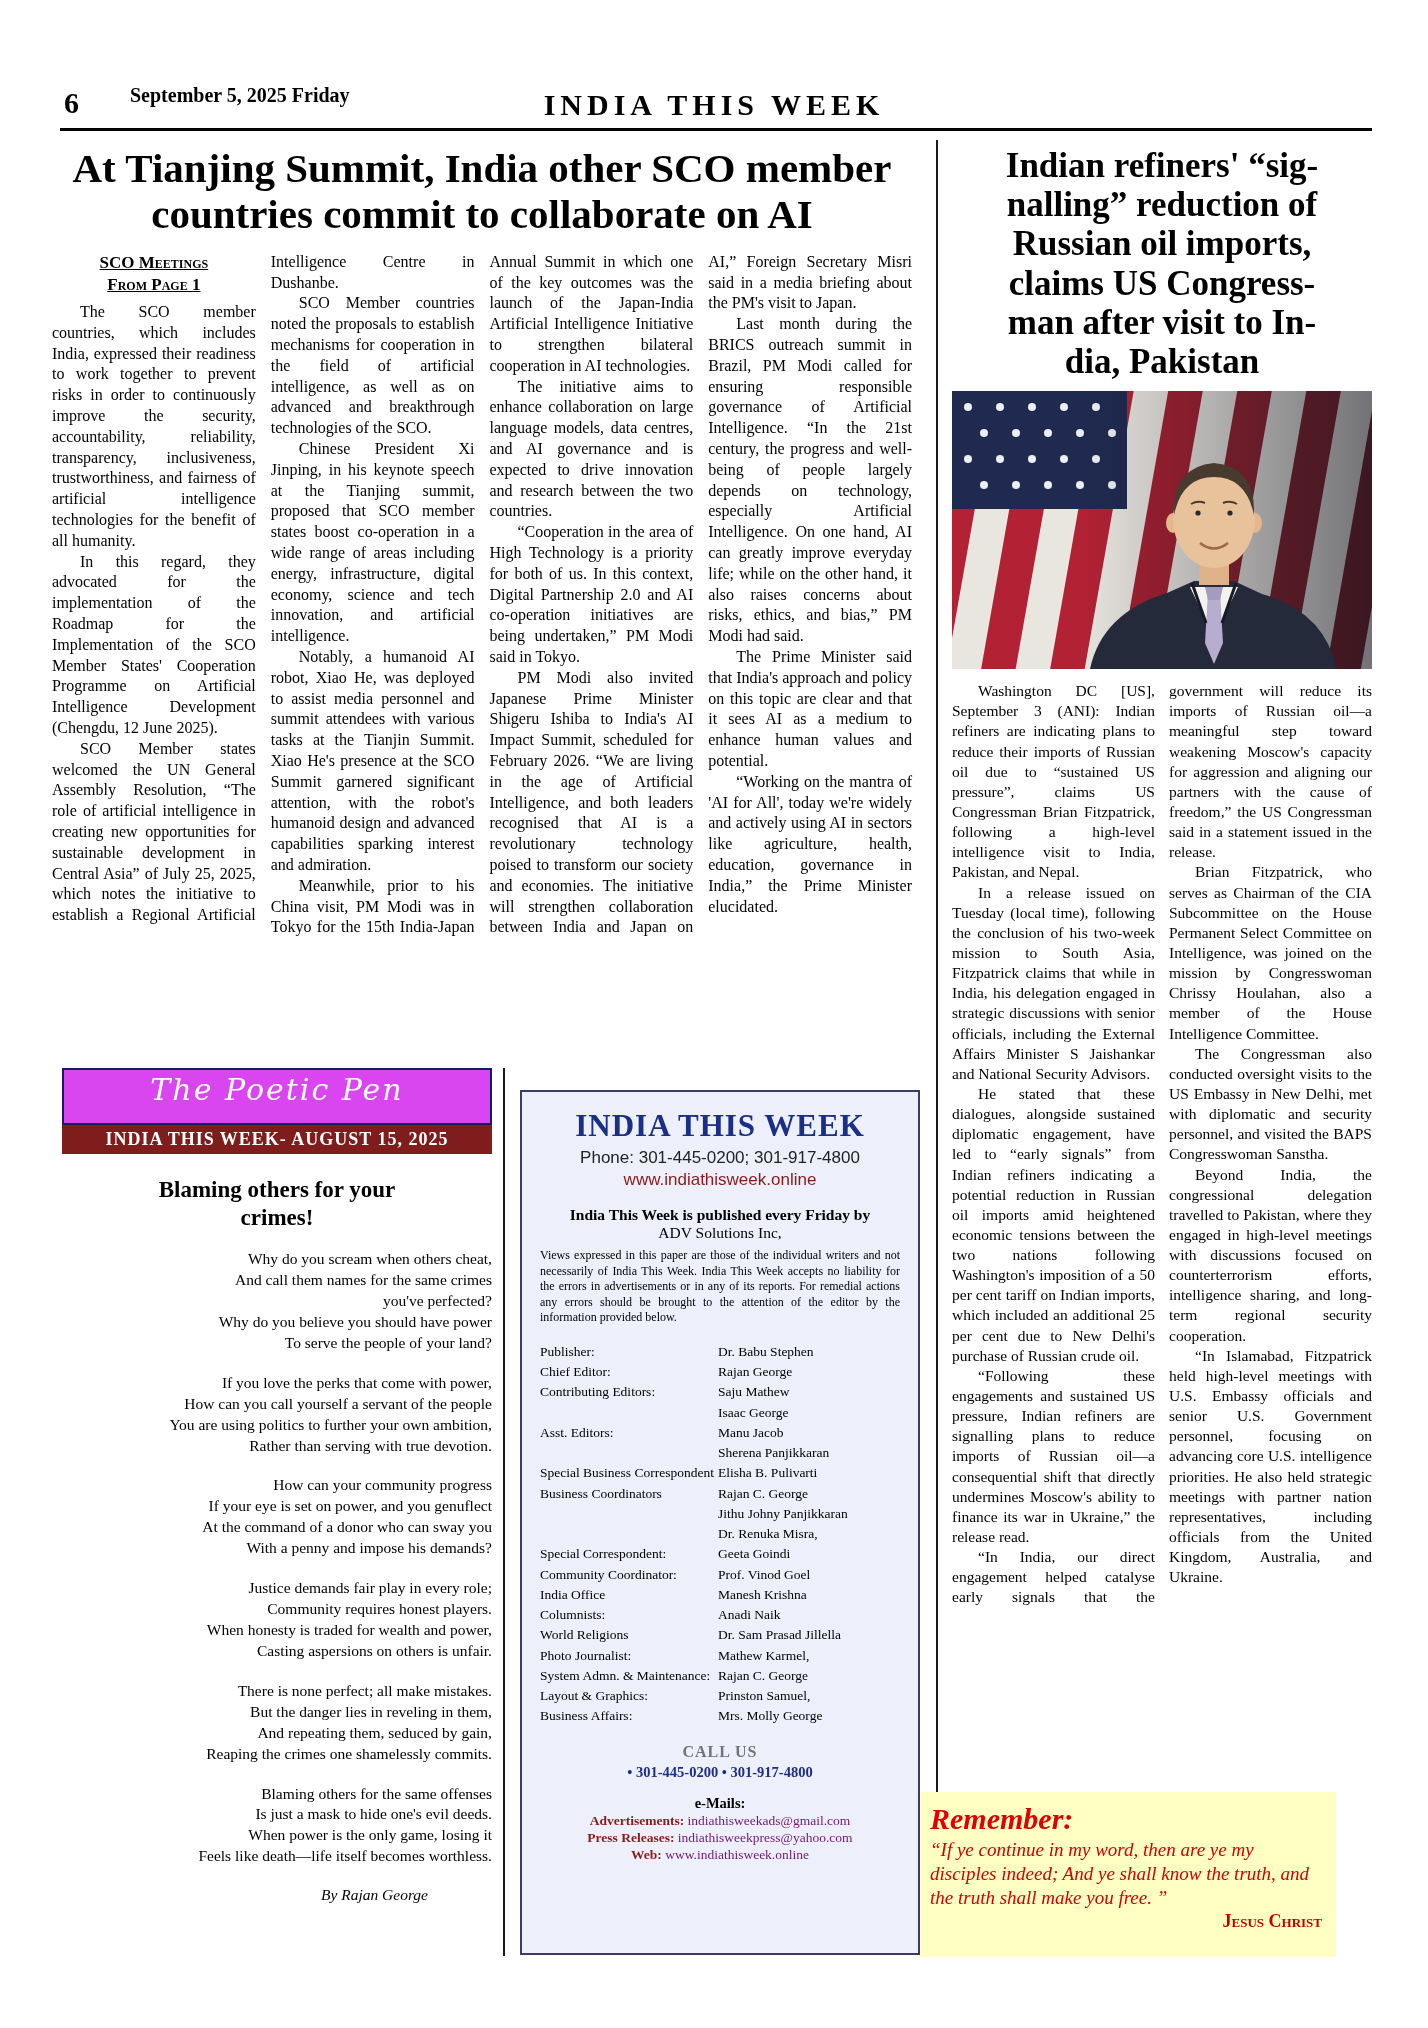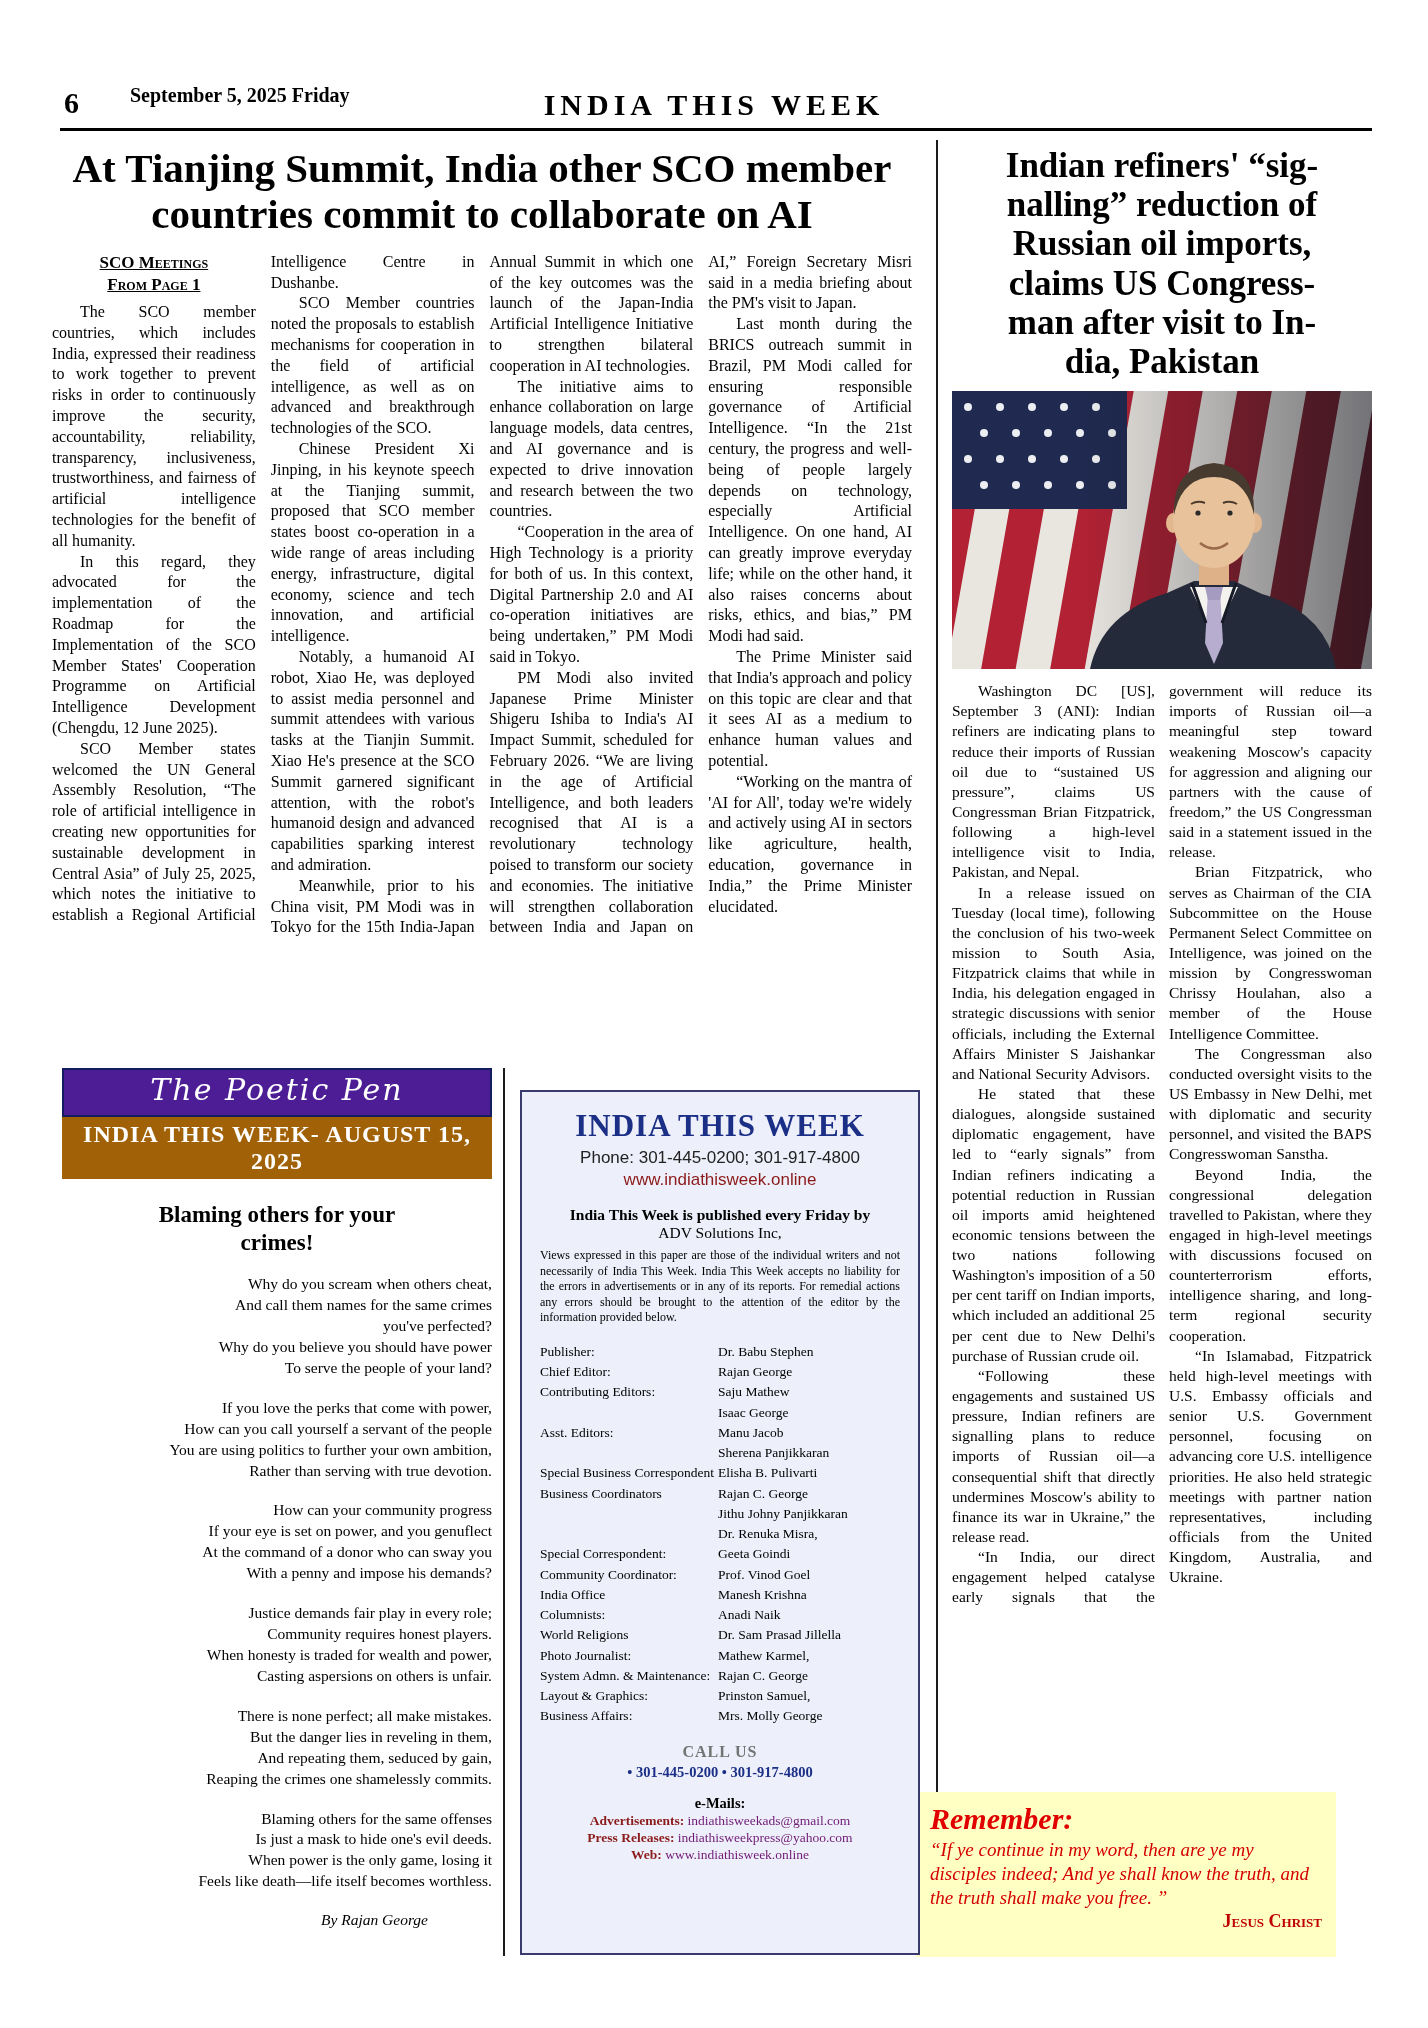--- a/index.html
+++ b/index.html
@@ -29,22 +29,22 @@
   .photo svg { display:block; }
   .right-body { margin-top:12px; columns:2; column-gap:14px; font-size:15.5px; line-height:1.3; text-align:justify; }
   .right-body p.para { text-indent:26px; margin:0; }
   
   .remember-box { position:absolute; left:916px; top:1792px; width:420px; min-height:165px; background:#ffffc4; padding:10px 14px 12px; }
   .remember-heading { color:#e00000; font-size:30px; font-weight:bold; font-style:italic; }
   .remember-quote { color:#d40000; font-size:19px; font-style:italic; line-height:1.25; margin-top:2px; }
   .remember-attrib { color:#c00000; font-size:18px; font-variant:small-caps; text-align:right; margin-top:2px; font-weight:bold; }
   
   .poetic { position:absolute; left:62px; top:1068px; width:430px; }
-  .poetic-blue { background:#4c1d95; border:2px solid #141b5e; color:#fff; text-align:center; font-style:italic; font-size:30px; padding:2px 0 8px; font-family:"DejaVu Serif", serif; letter-spacing:2px; }
-  .poetic-black { background:#a16207; color:#fff; text-align:center; font-weight:bold; font-size:24px; padding:4px 0; letter-spacing:1px; }
+  .poetic-blue { background:#d946ef; border:2px solid #141b5e; color:#fff; text-align:center; font-style:italic; font-size:30px; padding:2px 0 16px; font-family:"DejaVu Serif", serif; letter-spacing:2px; }
+  .poetic-black { background:#7f1d1d; color:#fff; text-align:center; font-weight:bold; font-size:18px; padding:4px 0; letter-spacing:1px; }
   .poem-title { text-align:center; font-weight:bold; font-size:23px; line-height:1.2; margin:22px auto 0; max-width:290px; }
   .poem { margin-top:18px; text-align:right; font-size:15.5px; line-height:1.35; }
   .poem .stanza { white-space:pre-line; margin-bottom:19px; }
   .poem-byline { text-align:right; font-style:italic; font-size:15.5px; padding-right:64px; margin-top:4px; }
   
   .masthead-box { position:absolute; left:520px; top:1090px; width:400px; height:865px; background:#edeffa; border:2px solid #3a3a6e; padding:16px 18px; }
   .mb-logo { text-align:center; color:#1b2f86; font-weight:bold; font-size:31px; letter-spacing:1px; }
   .mb-phone { text-align:center; font-family:"Liberation Sans", sans-serif; font-size:17px; margin-top:4px; color:#222; }
   .mb-web { text-align:center; font-family:"Liberation Sans", sans-serif; font-size:17px; color:#8b1a1a; margin-top:2px; }
   .mb-pub1 { text-align:center; font-weight:bold; font-size:15.5px; margin-top:16px; }

